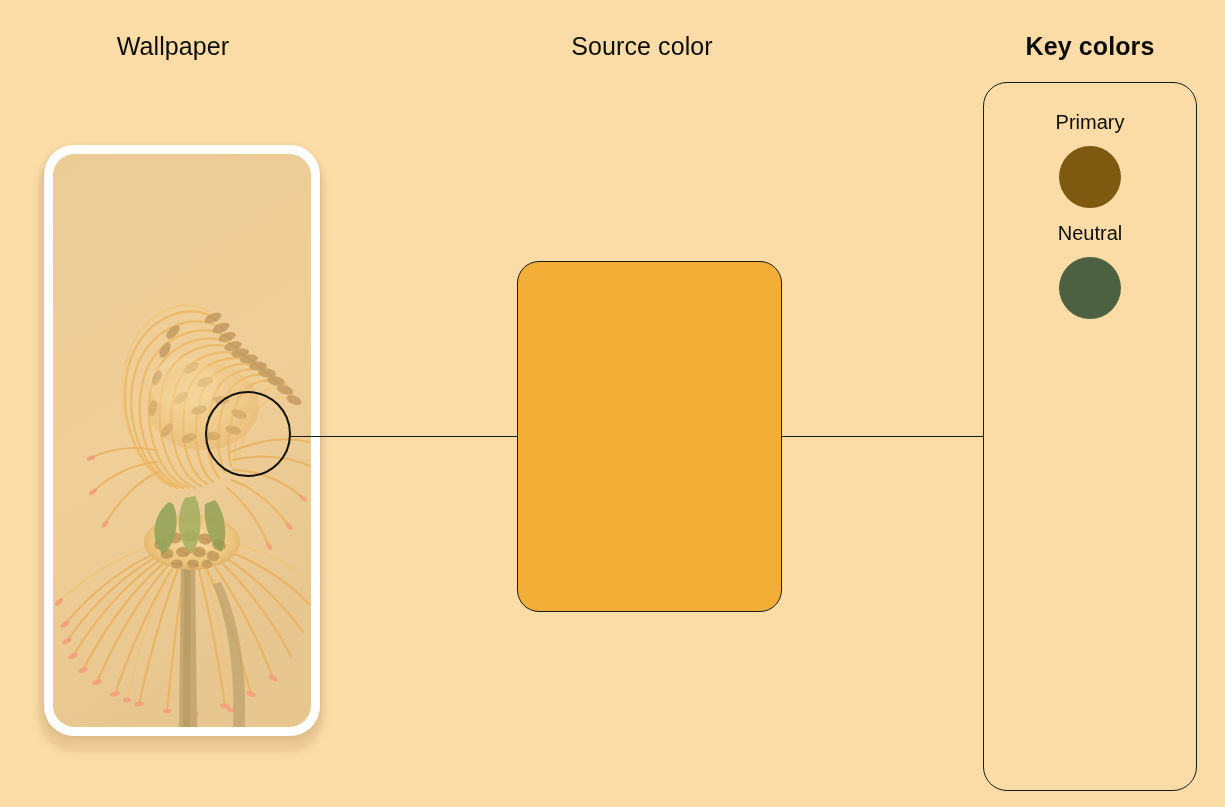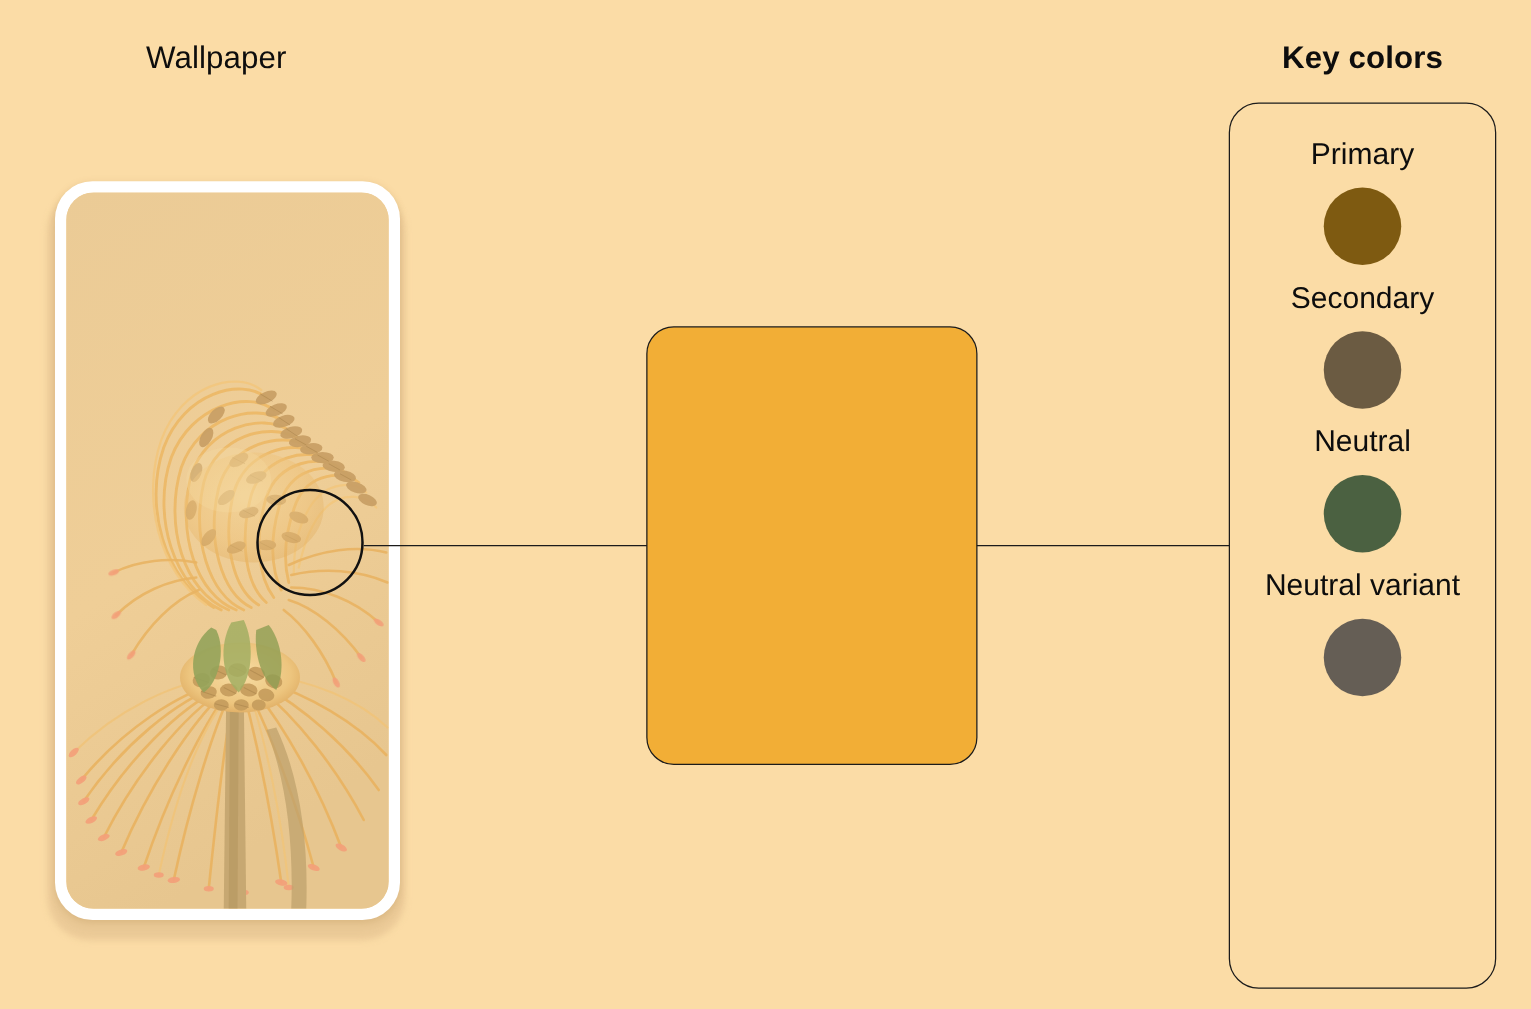--- a/index.html
+++ b/index.html
@@ -133,38 +133,39 @@
     align-items: center;
     padding-top: 29px;
   }
   .key-item {
     display: flex;
     flex-direction: column;
     align-items: center;
     margin-bottom: 15px;
   }
   .key-label {
-    font-size: 24px;
+    font-size: 20px;
     color: #0d0d0d;
     line-height: 1;
     margin-bottom: 14px;
     white-space: nowrap;
   }
   .key-dot {
     width: 62px;
     height: 62px;
     border-radius: 50%;
   }
 </style>
 </head>
 <body style="background: rgb(251, 220, 166);">
 
 <div class="stage">
 
   <div class="col-title" id="title-wallpaper">Wallpaper</div>
+  <div class="col-title" id="title-source">Source color</div>
   <div class="col-title" id="title-key">Key colors</div>
 
   <div class="phone-wrap">
     <div class="phone-shadow"></div>
     <div class="phone-frame">
       <div class="phone-screen" style="background: rgb(239, 206, 151);">
         <div class="wallpaper-art">
           <svg viewBox="0 0 258 573" preserveAspectRatio="xMidYMid slice" aria-hidden="true">
             <defs>
               <linearGradient id="bgGrad" x1="0" y1="0" x2="0.3" y2="1">
@@ -373,30 +374,22 @@
 
   <div class="source-swatch" style="background: rgb(242, 174, 54);"></div>
 
   <div class="key-panel">
 
     <div class="key-item">
       <div class="key-label">Primary</div>
       <div class="key-dot" style="background: rgb(126, 90, 17);"></div>
     </div>
 
-    <div class="key-item">
-      <div class="key-label">Secondary</div>
-      <div class="key-dot" style="background: rgb(107, 91, 66);"></div>
-    </div>
 
     <div class="key-item">
       <div class="key-label">Neutral</div>
       <div class="key-dot" style="background: rgb(75, 97, 65);"></div>
     </div>
 
 
-    <div class="key-item">
-      <div class="key-label">Neutral variant</div>
-      <div class="key-dot" style="background: rgb(101, 94, 85);"></div>
-    </div>
 
   </div>
 </div>
 
 </body></html>

